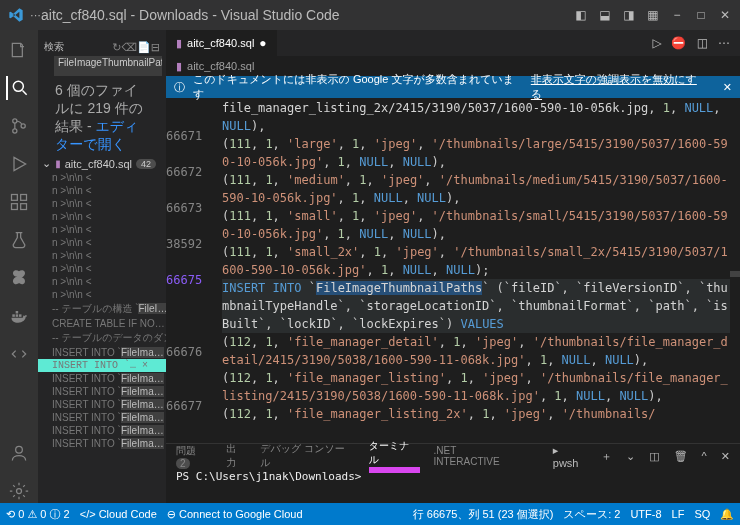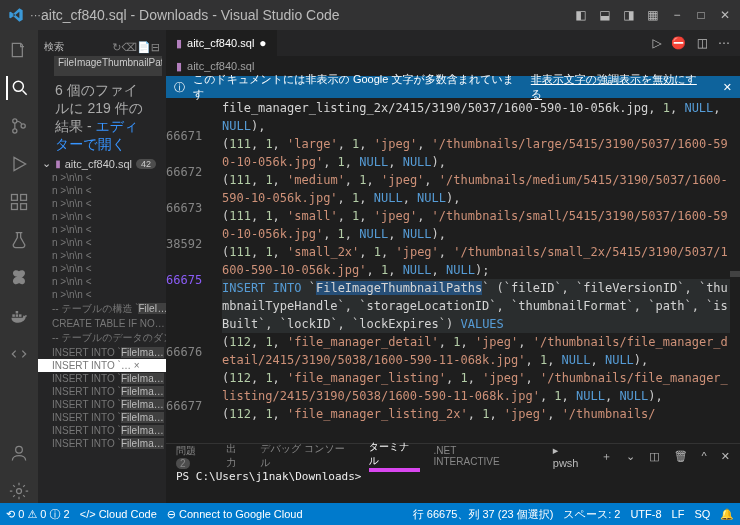--- a/index.html
+++ b/index.html
@@ -28,21 +28,21 @@
   .search-hdr .spacer { flex: 1; }
   .search-hdr .ic { font-size: 11px; color: #888; }
   .search-box { margin: 2px 4px 4px 16px; background: #3c3c3c; height: 20px; font-size: 10px; color: #ccc; padding: 2px 4px; overflow: hidden; white-space: normal; line-height: 9px; }
   .results-info { font-size: 14px; color: #aaa; padding: 2px 17px; }
   .results-info a { color: #3794ff; text-decoration: none; }
   .file-hdr { display: flex; align-items: center; font-size: 11px; padding: 1px 4px; gap: 4px; }
   .file-hdr .badge { background: #4d4d4d; border-radius: 8px; font-size: 9px; padding: 0 5px; color: #ccc; }
   .file-hdr .sql-icon { color: #b37fbd; font-size: 10px; }
   .result-list { flex: 1; overflow: hidden; }
   .result-item { font-size: 10px; padding: 1px 4px 1px 14px; white-space: nowrap; overflow: hidden; color: #bbb; }
-  .result-item.active { background: #ffffff; }
+  .result-item.active { background: #5eead4; font-family: Liberation Mono, monospace; }
   .result-item .hi { background: #404040; }
   .ds { color: #777; }
   
   
   .editor-area { flex: 1; display: flex; flex-direction: column; background: #1e1e1e; overflow: hidden; }
   .tabs { height: 26px; background: #252526; display: flex; align-items: stretch; }
   .tab { display: flex; align-items: center; gap: 5px; padding: 0 10px; font-size: 11px; background: #1e1e1e; color: #fff; border-right: 1px solid #252526; }
   .tab .dot { color: #fff; font-size: 12px; }
   .tab .sql-ic { color: #b37fbd; }
   .tabs .spacer { flex: 1; }
@@ -71,21 +71,21 @@
   .s-kw { color: #569cd6; }
   .s-null { color: #569cd6; }
   .s-id { color: #d4d4d4; }
   .sel { background: #264f78; }
   .scrollbar-v { width: 10px; background: #1e1e1e; position: relative; }
   .scrollbar-v .thumb { position: absolute; width: 10px; background: #424242; }
   
   
   .panel { height: 60px; background: #1e1e1e; border-top: 1px solid #333; display: flex; flex-direction: column; }
   .panel-tabs { height: 24px; display: flex; align-items: center; gap: 14px; padding: 0 10px; font-size: 10px; color: #888; }
-  .panel-tabs .pt.active { color: #fff; border-bottom: 4px solid #d946ef; }
+  .panel-tabs .pt.active { color: #fff; border-bottom: 6px solid #d946ef; }
   .panel-tabs .spacer { flex: 1; }
   .panel-tabs .act { font-size: 11px; color: #bbb; }
   .panel-body { flex: 1; font-family: Consolas, monospace; font-size: 11px; padding: 2px 10px; color: #ccc; }
   .prompt-ps { color: #eee; }
   
   
   .statusbar { height: 22px; background: #007acc; color: #fff; display: flex; align-items: center; font-size: 11px; padding: 0 6px; gap: 10px; }
   .statusbar .spacer { flex: 1; }
   .statusbar .item { display:flex; align-items:center; gap:3px; }
 </style>
@@ -293,19 +293,19 @@
       </div>
     </div>
   </div>
 </div>
 
 <div class="statusbar">
   <span class="item">⟲ 0 ⚠ 0 ⓘ 2</span>
   <span class="item">&lt;/&gt; Cloud Code</span>
   <span class="item">⊖ Connect to Google Cloud</span>
   <span class="spacer"></span>
-  <span class="item">行 66675、列 37 (23 個選択)</span>
+  <span class="item">行 66675、列 51 (23 個選択)</span>
   <span class="item">スペース: 2</span>
   <span class="item">UTF-8</span>
   <span class="item">LF</span>
   <span class="item">SQ</span>
   <span class="item">🔔</span>
 </div>
 
 </body></html>

